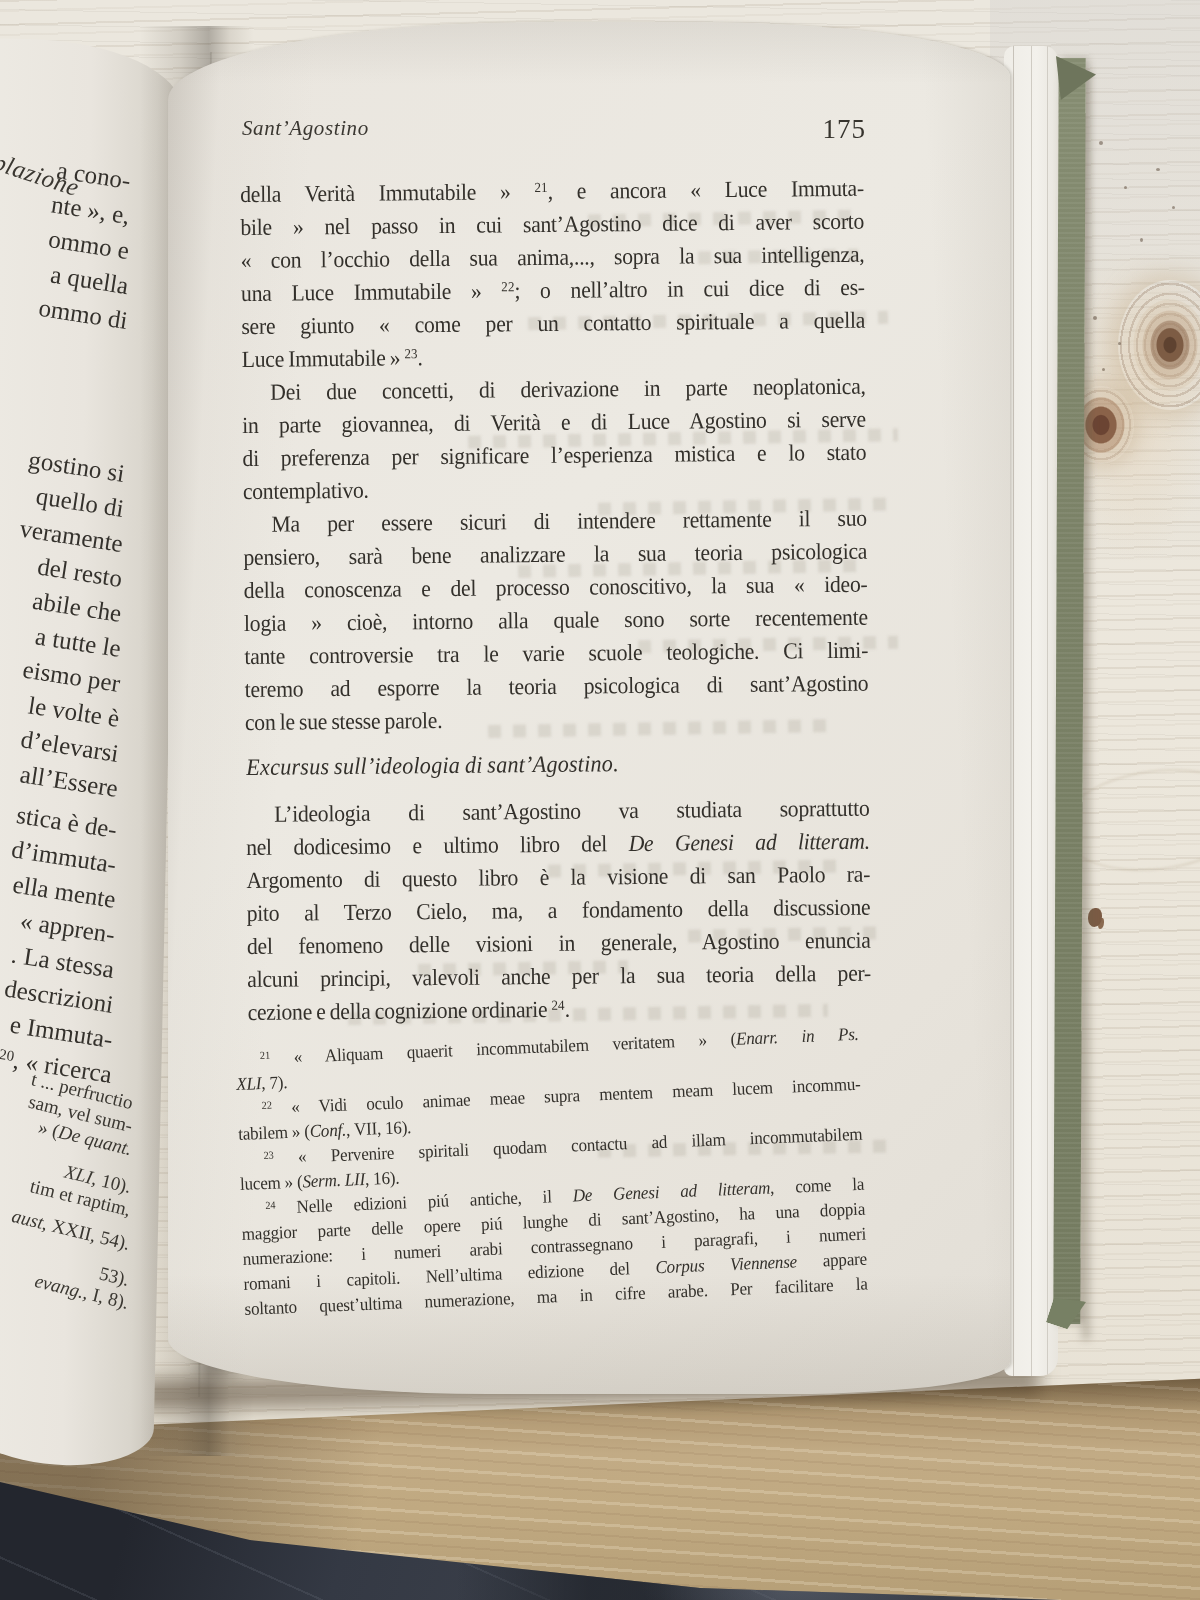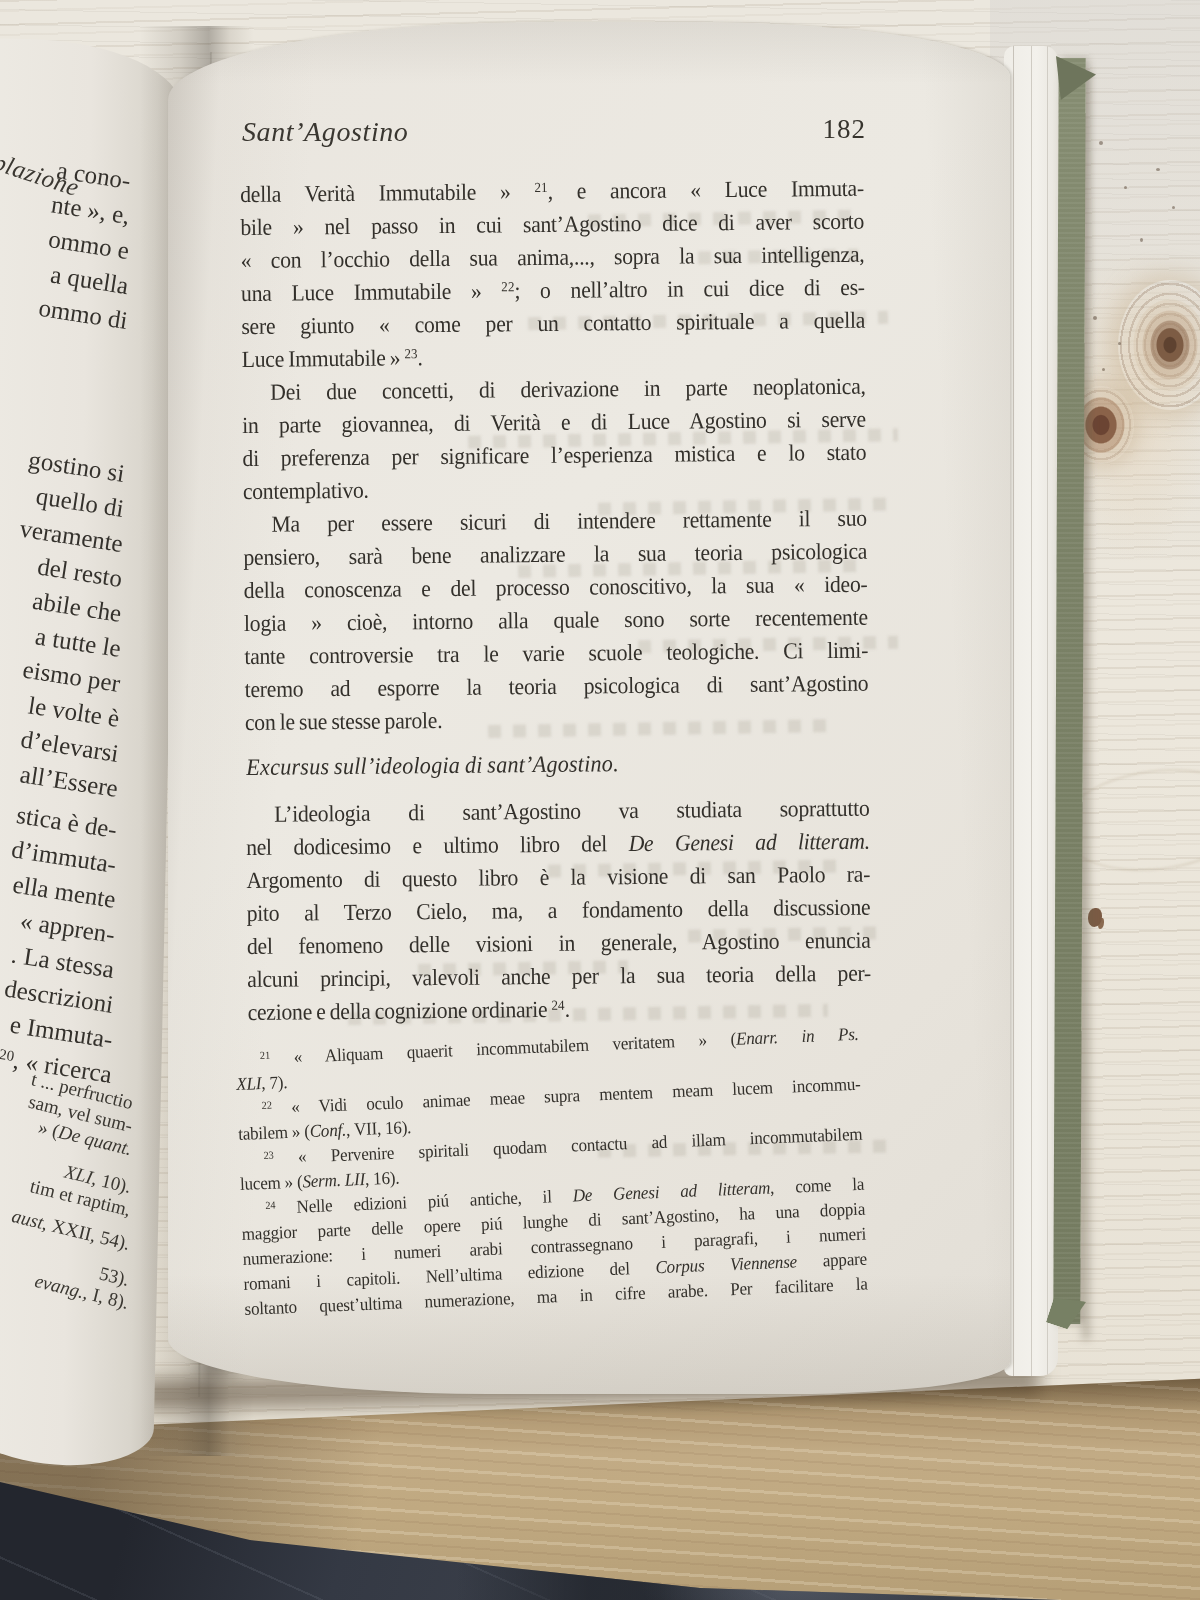--- a/index.html
+++ b/index.html
@@ -103,21 +103,21 @@
       linear-gradient(180deg,rgba(150,145,135,.16),rgba(150,145,135,0) 62px),
       linear-gradient(0deg,rgba(140,132,118,.2),rgba(140,132,118,0) 120px),
       linear-gradient(93deg,rgba(118,110,98,.26) 0,rgba(195,190,180,.12) 55px,rgba(233,229,221,0) 150px),
       linear-gradient(267deg,rgba(150,143,130,.14) 0,rgba(233,229,221,0) 90px),
       linear-gradient(135deg,#eae6df 0%,#ece9e2 40%,#e7e3db 78%,#e2ded6 100%);
     box-shadow:2px 0 3px rgba(120,112,100,.3);}
   .ghost{position:absolute;height:13px;transform:rotate(-1deg);filter:blur(1.7px);
     background:repeating-linear-gradient(90deg,rgba(128,121,106,.17) 0 13px,rgba(128,121,106,0) 13px 25px);}
 
   .pg-header{position:relative;margin:94px 0 0 74px;width:624px;height:32px;}
-  .running-title{position:absolute;left:0;top:0;font-style:italic;font-size:28px;letter-spacing:.6px;color:#3a3731;}
+  .running-title{position:absolute;left:0;top:0;font-style:italic;font-size:21px;letter-spacing:.6px;color:#3a3731;}
   .page-number{position:absolute;right:0;top:-2px;font-size:27px;letter-spacing:1px;color:#37342e;}
 
   .textcol{position:relative;margin-left:72px;width:660px;transform:scaleX(.945);transform-origin:0 0;}
   .bodywrap{margin-top:30px;transform:rotate(-.55deg);transform-origin:0 0;
     font-size:23px;line-height:33px;letter-spacing:-.3px;word-spacing:-1px;}
   .fnwrap{margin-top:18px;transform:rotate(-2.2deg);transform-origin:0 50%;
     font-size:18px;line-height:25px;letter-spacing:-.2px;}
   .line{text-align:justify;text-align-last:justify;white-space:normal;}
   .line.unjust{text-align-last:left;}
   .line.ind{text-indent:30px;}
@@ -216,21 +216,21 @@
     <div class="ghost" style="left:470px;top:616px;width:260px;"></div>
     <div class="ghost" style="left:320px;top:700px;width:350px;"></div>
     <div class="ghost" style="left:380px;top:840px;width:300px;"></div>
     <div class="ghost" style="left:520px;top:906px;width:190px;"></div>
     <div class="ghost" style="left:250px;top:940px;width:210px;"></div>
     <div class="ghost" style="left:180px;top:986px;width:480px;"></div>
     <div class="ghost" style="left:430px;top:1120px;width:300px;"></div>
 
     <div class="pg-header">
       <span class="running-title">Sant’Agostino</span>
-      <span class="page-number">182</span>
+      <span class="page-number">175</span>
     </div>
 
     <div class="textcol">
       <div class="bodywrap">
           <div class="line">della Verità Immutabile » <sup>21</sup>, e ancora « Luce Immuta-</div>
           <div class="line">bile » nel passo in cui sant’Agostino dice di aver scorto</div>
           <div class="line">« con l’occhio della sua anima,..., sopra la sua intelligenza,</div>
           <div class="line">una Luce Immutabile » <sup>22</sup>; o nell’altro in cui dice di es-</div>
           <div class="line">sere giunto « come per un contatto spirituale a quella</div>
           <div class="line unjust">Luce Immutabile » <sup>23</sup>.</div>

